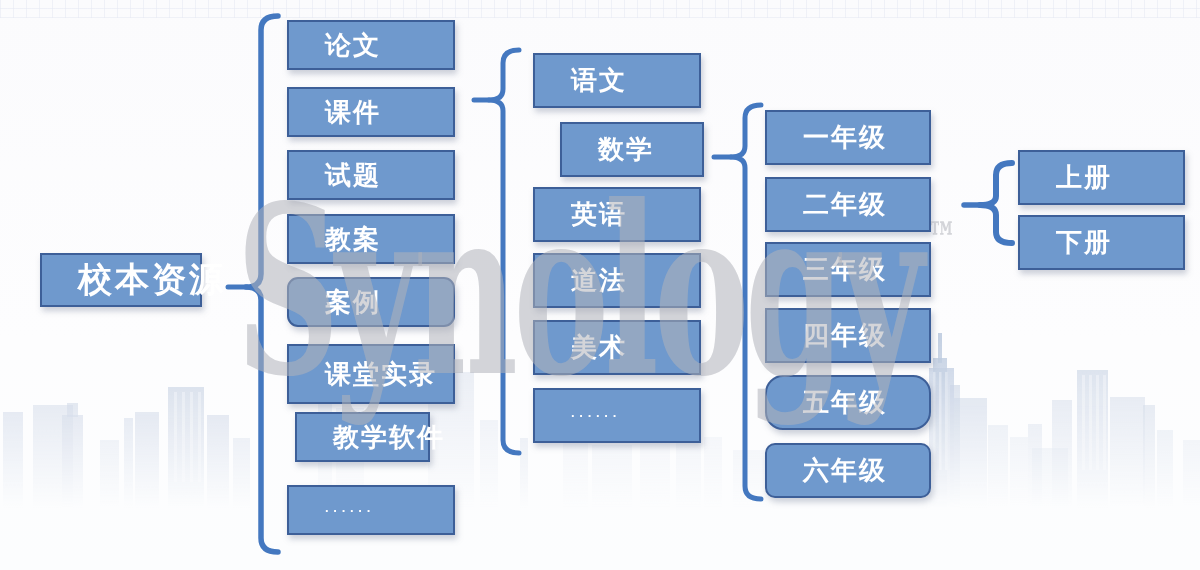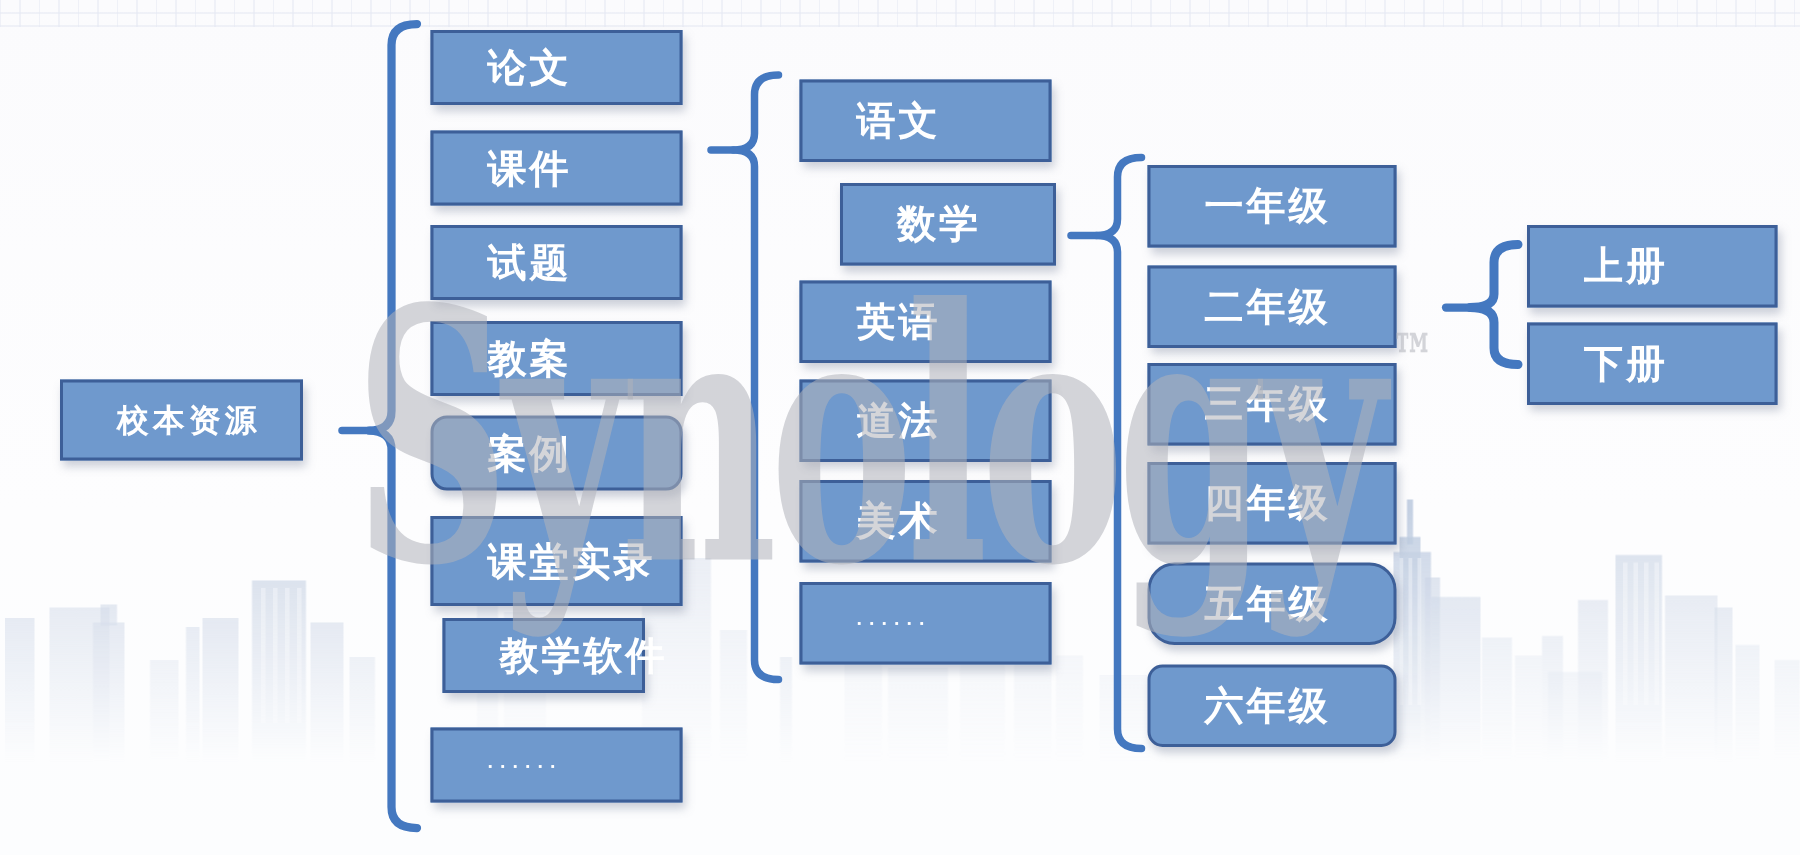--- a/index.html
+++ b/index.html
@@ -19,21 +19,21 @@
   .links path,.links line{stroke:var(--brace,#4478c0);fill:none;stroke-linecap:round;stroke-linejoin:round;}
   #nodes .node{
     position:absolute;z-index:3;box-sizing:border-box;
     display:flex;align-items:center;justify-content:flex-start;
     background:var(--node-fill,#6f99cd);
     border:2px solid var(--node-border,#3d5f98);
     box-shadow:2px 4px 6px rgba(110,120,145,.35);
     color:var(--node-text,#ffffff);font-weight:bold;padding-left:36px;
   }
   #nodes .node .label{font-size:26px;letter-spacing:2px;white-space:nowrap;}
-  #nodes .node.root .label{font-size:21px;letter-spacing:3px;}
+  #nodes .node.root .label{font-size:34px;letter-spacing:3px;}
   #nodes .node.dots .label{font-size:13px;letter-spacing:4px;font-weight:bold;}
   .watermark{
     position:absolute;left:236px;top:170px;z-index:4;white-space:nowrap;
     font-family:"DejaVu Serif","Liberation Serif",serif;font-weight:bold;
     font-size:232px;line-height:1.05;letter-spacing:-8px;
     color:var(--watermark,rgba(176,179,186,0.55));
     transform:scaleX(0.62);transform-origin:left top;
     pointer-events:none;
   }
   .watermark .tm{font-size:46px;letter-spacing:0;position:relative;top:-118px;left:14px;}

